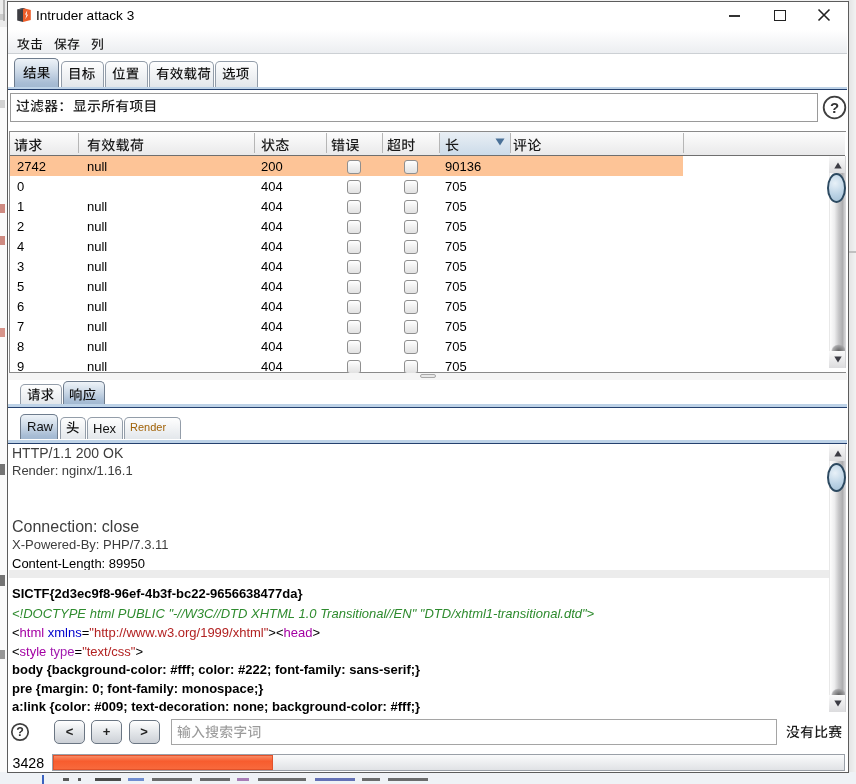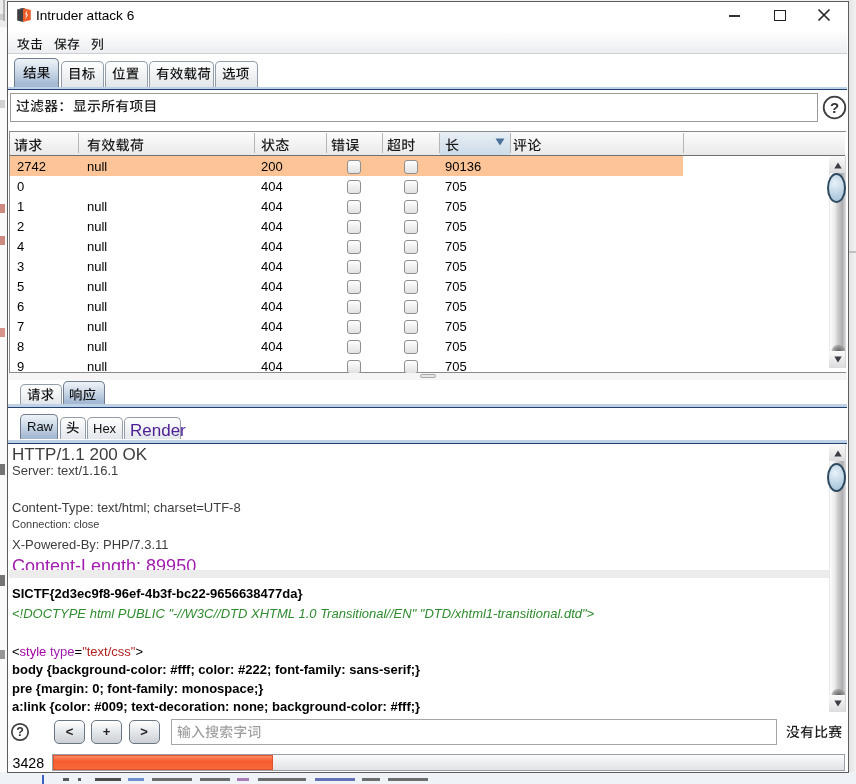--- a/index.html
+++ b/index.html
@@ -35,21 +35,21 @@
     <div class="abs" style="left:315px;top:778px;width:40px;height:2.5px;background:#2a3a9a;opacity:0.7"></div>
     <div class="abs" style="left:362px;top:778px;width:18px;height:2.5px;background:#333333;opacity:0.7"></div>
     <div class="abs" style="left:388px;top:778px;width:40px;height:2.5px;background:#333333;opacity:0.7"></div>
     <div class="abs" style="left:7px;top:1px;width:840px;height:770px;border:1px solid #5c5c5c;background:#ffffff"></div>
     <svg class="abs" style="left:16px;top:7px" width="16" height="16" viewBox="0 0 16 16">
 <polygon points="1.2,2.6 7,1 7,15 1.2,13.4" fill="#3d3d42"></polygon>
 <polygon points="7,1 14.8,2.9 14.8,13.1 7,15" fill="#ee5e2a"></polygon>
 <polygon points="1.2,2.6 7,1 9.5,1.6 3.2,3.2" fill="#55555c"></polygon>
 <path d="M11.3 3.2 L9.0 7.4 L10.5 7.7 L9.3 12.2 L12.1 7.8 L10.6 7.5 Z" fill="#ffffff" opacity=".95"></path>
 </svg>
-    <div class="txt" style="left:36px;top:7.5px;font-size:13.6px;color:#000">Intruder attack 6</div>
+    <div class="txt" style="left:36px;top:7.5px;font-size:13.6px;color:#000">Intruder attack 3</div>
     <div class="abs" style="left:729px;top:14.5px;width:11px;height:2px;background:#333"></div>
     <div class="abs" style="left:773.5px;top:10px;width:10px;height:8.5px;border:1.5px solid #222"></div>
     <svg class="abs" style="left:816px;top:7px" width="16" height="16" viewBox="0 0 16 16">
 <path d="M2.5 2.5 L13.5 13.5 M13.5 2.5 L2.5 13.5" stroke="#222" stroke-width="1.6"></path>
     </svg>
     <div class="abs" style="left:8px;top:30px;width:839px;height:23px;background:linear-gradient(#ffffff,#eceef1);border-bottom:1px solid #ccd0d4"></div>
     <div style="position:absolute;left:17.2px;top:34.1px;line-height:0"><svg width="26.2" height="18.5" viewBox="0 0 26.20 18.53" style="overflow:visible">
         <g transform="translate(0,14.85) scale(0.012800,-0.012800)" fill="#1a1a1a">
           <path transform="translate(0.0,0)" d="M44.1619873046875 720.092041015625H421.947998046875V633.23193359375H44.1619873046875ZM183.9139404296875 681.739990234375H273.404052734375V184.583984375H183.9139404296875ZM28.9539794921875 185.35205078125Q79.0059814453125 196.248046875 144.6099853515625 211.64404296875Q210.2139892578125 227.0400390625 284.55499267578125 245.43603515625Q358.89599609375 263.83203125 432.947998046875 282.2020263671875L442.7340087890625 200.6019287109375Q339.8380126953125 171.6539306640625 236.07501220703125 142.94293212890625Q132.31201171875 114.23193359375 51.10400390625 91.7059326171875ZM505.7860107421875 660.196044921875H961.52001953125V573.3359375H505.7860107421875ZM540.323974609375 844.72802734375 629.8140869140625 826.6300048828125Q606.340087890625 734.947998046875 574.0510864257812 647.2139892578125Q541.7620849609375 559.47998046875 502.7100830078125 484.03497314453125Q463.6580810546875 408.5899658203125 418.6060791015625 352.011962890625Q410.820068359375 359.27197265625 396.35205078125 369.635986328125Q381.884033203125 380 366.916015625 389.8380126953125Q351.947998046875 399.676025390625 340.583984375 405.3580322265625Q386.583984375 457.2540283203125 424.0579833984375 527.22802734375Q461.531982421875 597.2020263671875 490.97998046875 678.4650268554688Q520.427978515625 759.72802734375 540.323974609375 844.72802734375ZM791.7579345703125 606.4859619140625 884.8260498046875 592.0699462890625Q859.35205078125 455.803955078125 816.8260498046875 348.64495849609375Q774.300048828125 241.4859619140625 710.748046875 159.56396484375Q647.196044921875 77.6419677734375 559.1700439453125 17.45697021484375Q471.14404296875 -42.72802734375 353.196044921875 -85.0980224609375Q349.5660400390625 -73.7340087890625 340.8060302734375 -58.2139892578125Q332.0460205078125 -42.6939697265625 321.99700927734375 -26.91094970703125Q311.947998046875 -11.1279296875 303.68798828125 -1.2899169921875Q452.27197265625 45.820068359375 550.0379638671875 124.8780517578125Q647.803955078125 203.93603515625 705.8849487304688 322.60101318359375Q763.9659423828125 441.2659912109375 791.7579345703125 606.4859619140625ZM545.924072265625 589.427978515625Q575.2420654296875 448.5780029296875 629.2710571289062 330.6500244140625Q683.300048828125 212.7220458984375 768.1180419921875 127.37506103515625Q852.93603515625 42.028076171875 974.4100341796875 -2.867919921875Q964.0980224609375 -12.179931640625 951.9450073242188 -26.41094970703125Q939.7919921875 -40.6419677734375 928.9539794921875 -55.68798828125Q918.115966796875 -70.7340087890625 910.907958984375 -83.676025390625Q783.64794921875 -30.572021484375 695.9629516601562 63.323974609375Q608.2779541015625 157.219970703125 552.4339599609375 286.32696533203125Q496.5899658203125 415.4339599609375 462.115966796875 573.4339599609375Z"></path>
           <path transform="translate(1023.4,0)" d="M133.3299560546875 693.716064453125H874.196044921875V603.751953125H133.3299560546875ZM59.9599609375 461.0340576171875H942.4620361328125V370.491943359375H59.9599609375ZM456.0699462890625 842.6240234375H551.820068359375V-0.7860107421875H456.0699462890625ZM764.4459228515625 300.3179931640625H857.6700439453125V-83.6240234375H764.4459228515625ZM142.4859619140625 299.68798828125H238.7620849609375V58.0340576171875H827.416015625V-30.35205078125H142.4859619140625Z"></path>
@@ -287,30 +287,30 @@
     <div class="abs" style="left:59.5px;top:416.5px;width:26px;height:22.5px;background:linear-gradient(#fefefe,#e3e7eb);border:1px solid #939da9;border-bottom:none;border-radius:5px 5px 0 0;box-sizing:border-box"></div>
     <div class="abs" style="left:86.5px;top:416.5px;width:36px;height:22.5px;background:linear-gradient(#fefefe,#e3e7eb);border:1px solid #939da9;border-bottom:none;border-radius:5px 5px 0 0;box-sizing:border-box"></div>
     <div class="abs" style="left:123.5px;top:416.5px;width:57px;height:22.5px;background:linear-gradient(#fefefe,#e3e7eb);border:1px solid #939da9;border-bottom:none;border-radius:5px 5px 0 0;box-sizing:border-box"></div>
     <div class="txt" style="left:27px;top:419px;font-size:13px;color:#111">Raw</div>
     <div style="position:absolute;left:65.8px;top:416.9px;line-height:0"><svg width="13.7" height="19.4" viewBox="0 0 13.70 19.40" style="overflow:visible">
         <g transform="translate(0,15.54) scale(0.013400,-0.013400)" fill="#111">
           <path transform="translate(0.0,0)" d="M522.85595703125 835.4620361328125H616.5540771484375Q616.028076171875 720.3060302734375 613.028076171875 616.6500244140625Q610.028076171875 512.9940185546875 596.7390747070312 422.3380126953125Q583.4500732421875 331.6820068359375 552.1090698242188 254.052001953125Q520.76806640625 176.4219970703125 464.612060546875 113.02899169921875Q408.4560546875 49.635986328125 320.1700439453125 1.0059814453125Q231.884033203125 -47.6240234375 102.468017578125 -80.2540283203125Q95.260009765625 -63.156005859375 79.7659912109375 -40.927978515625Q64.27197265625 -18.699951171875 49.803955078125 -4.23193359375Q172.4339599609375 25.2940673828125 255.511962890625 68.47906494140625Q338.5899658203125 111.6640625 390.0899658203125 168.29705810546875Q441.5899658203125 224.9300537109375 469.30096435546875 294.56304931640625Q497.011962890625 364.196044921875 507.9599609375 447.85504150390625Q518.907958984375 531.5140380859375 520.6189575195312 628.4620361328125Q522.3299560546875 725.4100341796875 522.85595703125 835.4620361328125ZM54.0059814453125 388.8260498046875H949.0460205078125V304.1219482421875H54.0059814453125ZM537.7340087890625 153.763916015625 585.716064453125 218.4739990234375Q655.0860595703125 187.7860107421875 723.0340576171875 150.28302001953125Q790.9820556640625 112.780029296875 849.6670532226562 74.0400390625Q908.35205078125 35.300048828125 949.196044921875 0.1380615234375L889.323974609375 -69.780029296875Q849.9539794921875 -33.0400390625 793.3469848632812 6.251953125Q736.739990234375 45.5439453125 671.1329956054688 83.8099365234375Q605.5260009765625 122.075927734375 537.7340087890625 153.763916015625ZM183.43994140625 739.1099853515625 233 803.716064453125Q273.4739990234375 790.76806640625 317.28900146484375 771.2940673828125Q361.10400390625 751.820068359375 400.7080078125 730.5830688476562Q440.31201171875 709.3460693359375 465.8900146484375 688.820068359375L413.1739501953125 615.531982421875Q389.1739501953125 636.531982421875 350.6219482421875 659.2949829101562Q312.0699462890625 682.0579833984375 268.25494384765625 703.083984375Q224.43994140625 724.1099853515625 183.43994140625 739.1099853515625ZM93.283935546875 554.06396484375 146.947998046875 617.6700439453125Q187.4739990234375 603.196044921875 231.34100341796875 582.696044921875Q275.2080078125 562.196044921875 314.8380126953125 539.4330444335938Q354.468017578125 516.6700439453125 380.0460205078125 495.6180419921875L322.2259521484375 424.85595703125Q298.699951171875 445.907958984375 260.1219482421875 469.69696044921875Q221.5439453125 493.4859619140625 177.93994140625 515.7749633789062Q134.3359375 538.06396484375 93.283935546875 554.06396484375Z"></path>
         </g>
       </svg></div>
     <div class="txt" style="left:93px;top:421px;font-size:13px;color:#111">Hex</div>
-    <div class="txt" style="left:130px;top:421px;font-size:17px;color:#4c1d95">Render</div>
-    <div class="txt" style="left:12px;top:445.3px;font-size:17px;color:#3d3d3d">HTTP/1.1 200 OK</div>
-    <div class="txt" style="left:12px;top:462.9px;font-size:13px;color:#3d3d3d">Server: text/1.16.1</div>
-    <div class="txt" style="left:12px;top:499.9px;font-size:13px;color:#3d3d3d">Content-Type: text/html; charset=UTF-8</div>
-    <div class="txt" style="left:12px;top:518.2px;font-size:11px;color:#3d3d3d">Connection: close</div>
+    <div class="txt" style="left:130px;top:421px;font-size:11px;color:#a16207">Render</div>
+    <div class="txt" style="left:12px;top:445.3px;font-size:14px;color:#3d3d3d">HTTP/1.1 200 OK</div>
+    <div class="txt" style="left:12px;top:462.9px;font-size:13px;color:#3d3d3d">Render: nginx/1.16.1</div>
+    <div class="txt" style="left:12px;top:518.2px;font-size:16px;color:#3d3d3d">Connection: close</div>
     <div class="txt" style="left:12px;top:536.8px;font-size:13px;color:#3d3d3d">X-Powered-By: PHP/7.3.11</div>
-    <div class="txt" style="left:12px;top:555.5px;font-size:18px;color:#a21caf">Content-Length: 89950</div>
+    <div class="txt" style="left:12px;top:555.5px;font-size:13px;color:#000000">Content-Length: 89950</div>
     <div class="abs" style="left:9px;top:569.5px;width:820px;height:8.5px;background:#ececec"></div>
     <div class="txt" style="left:12px;top:586.2px;font-size:13px;color:#000"><b style="color:#000">SICTF{2d3ec9f8-96ef-4b3f-bc22-9656638477da}</b></div>
     <div class="txt" style="left:12px;top:605.5px;font-size:13px;color:#000"><i style="color:#2e8b2e">&lt;!DOCTYPE html PUBLIC "-//W3C//DTD XHTML 1.0 Transitional//EN" "DTD/xhtml1-transitional.dtd"&gt;</i></div>
+    <div class="txt" style="left:12px;top:624.8px;font-size:13px;color:#000">&lt;<span style="color:#a300a3">html</span> <span style="color:#0000cc">xmlns</span>=<span style="color:#b22222">"http://www.w3.org/1999/xhtml"</span>&gt;&lt;<span style="color:#a300a3">head</span>&gt;</div>
     <div class="txt" style="left:12px;top:643.5px;font-size:13px;color:#000">&lt;<span style="color:#a300a3">style</span> <span style="color:#a21caf">type</span>=<span style="color:#b22222">"text/css"</span>&gt;</div>
     <div class="txt" style="left:12px;top:661.8px;font-size:13px;color:#000"><b style="color:#000000">body {background-color: #fff; color: #222; font-family: sans-serif;}</b></div>
     <div class="txt" style="left:12px;top:680.5px;font-size:13px;color:#000"><b style="color:#000">pre {margin: 0; font-family: monospace;}</b></div>
     <div class="txt" style="left:12px;top:698.8px;font-size:13px;color:#000"><b style="color:#000">a:link {color: #009; text-decoration: none; background-color: #fff;}</b></div>
     <div class="abs" style="left:829px;top:444px;width:16px;height:268px;background:linear-gradient(90deg,#fdfdfd,#ededee 28%,#c6c6c8 55%,#aeaeb0 78%,#d6d6d8 95%);border-left:1px solid #e8e8e8"></div>
     <div class="abs" style="left:829px;top:444px;width:16px;height:17px;background:linear-gradient(#fafafa,#dcdcde)"></div>
     <svg class="abs" style="left:833.5px;top:449.5px" width="8" height="7" viewBox="0 0 8 7">
       <path d="M4 0.5 L7.7 6.5 L0.3 6.5 Z" fill="#3c3c44"></path>
     </svg>
     <div class="abs" style="left:829px;top:695px;width:16px;height:17px;background:linear-gradient(#fafafa,#dcdcde)"></div>

